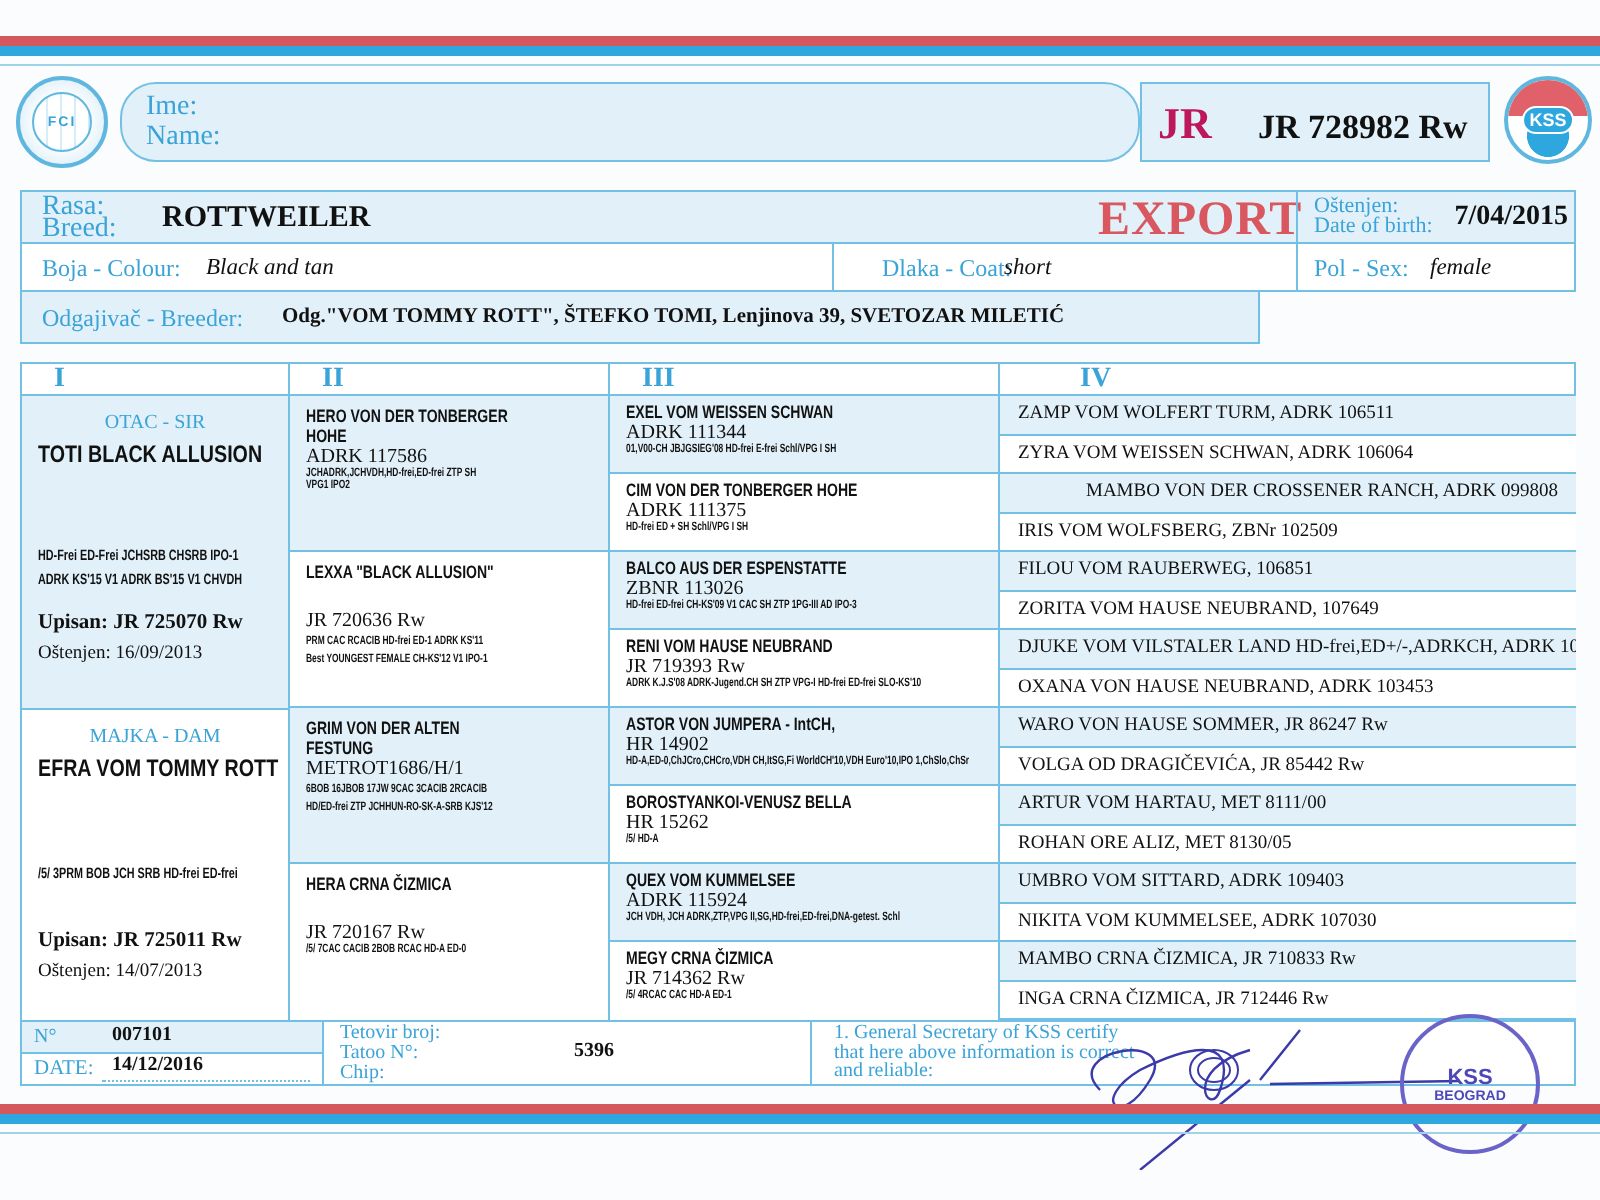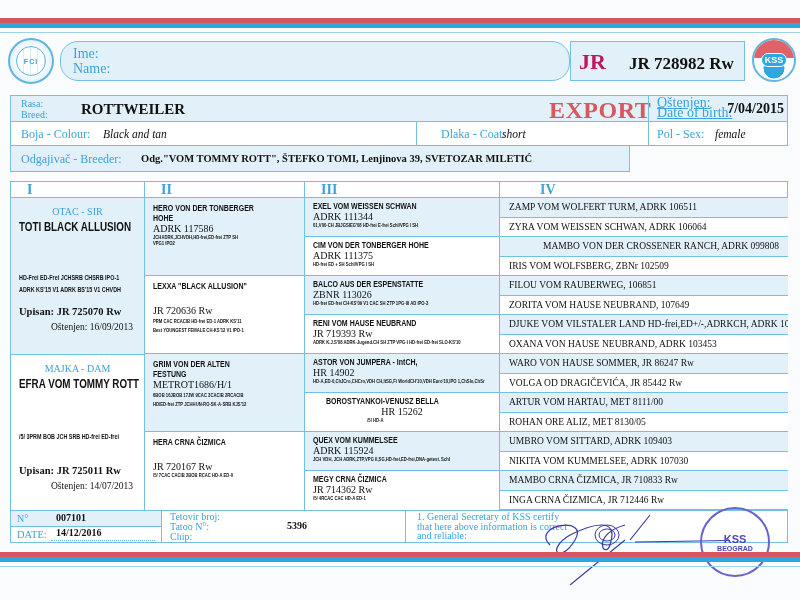--- a/index.html
+++ b/index.html
@@ -29,25 +29,25 @@
   
   .name-box { left: 60px; top: 41px; width: 510px; height: 40px; border-radius: 18px; }
   .name-lbl { position: absolute; left: 12px; top: 4px; font-size: 14px; line-height: 15px; }
   .name-val { position: absolute; left: 115px; top: 11px; font: bold 17px "Liberation Sans", sans-serif; letter-spacing: .3px; }
   .jr-box { left: 570px; top: 41px; width: 175px; height: 40px; }
   .jr-lbl { position: absolute; left: 8px; top: 7px; font: bold 22px "Liberation Serif", serif; color: #be185d; }
   .jr-val { position: absolute; left: 58px; top: 12px; font: bold 17px "Liberation Serif", serif; }
 
   
   .breed-box { left: 10px; top: 95px; width: 778px; height: 27px; }
-  .breed-lbl { position: absolute; left: 10px; top: 2px; font-size: 10px; line-height: 11px; }
+  .breed-lbl { position: absolute; left: 10px; top: 2px; font-size: 14px; line-height: 11px; }
   .breed-val { position: absolute; left: 70px; top: 5px; font: bold 15px "Liberation Serif", serif; }
   .export { position: absolute; left: 538px; top: 1px; font: bold 24px "Liberation Serif", serif; color: #d9575e; letter-spacing: .5px; }
   .dob-cell { position: absolute; left: 637px; top: 0; width: 140px; height: 25px; border-left: 1px solid #72c0e3; }
-  .dob-lbl { position: absolute; left: 8px; top: 2px; font-size: 14px; line-height: 10px; text-decoration: underline; }
+  .dob-lbl { position: absolute; left: 8px; top: 2px; font-size: 11px; line-height: 10px; }
   .dob-val { position: absolute; right: 4px; top: 5px; font: bold 14px "Liberation Serif", serif; }
 
   
   .colour-box { left: 10px; top: 122px; width: 778px; height: 24px; border-top: none; }
   .colour-box .c { position: absolute; top: 0; height: 23px; }
   .colour-box .c1 { left: 0; width: 405px; }
   .colour-box .c2 { left: 405px; width: 232px; border-left: 1px solid #72c0e3; }
   .colour-box .c3 { left: 637px; width: 140px; border-left: 1px solid #72c0e3; }
   .row-lbl { position: absolute; left: 10px; top: 5px; font-size: 12px; }
   .row-val { position: absolute; top: 6px; font: italic 11.5px "Liberation Serif", serif; }
@@ -62,21 +62,21 @@
   .cell { position: absolute; border-right: 1px solid #72c0e3; border-bottom: 1px solid #72c0e3; overflow: hidden; }
   .cond { font: bold 9px "Liberation Sans", sans-serif; transform: scaleX(.78); transform-origin: left; white-space: nowrap; display:block; }
   .cond-s { font: bold 6px "Liberation Sans", sans-serif; transform: scaleX(.7); transform-origin: left; white-space: nowrap; display:block; }
   .reg { font: 10px "Liberation Serif", serif; display:block; }
 
   .g1 { left: 0; width: 134px; height: 157px; padding: 8px 8px; }
   .g1 .role { text-align: center; font-size: 10px; color: #3aa3d8; display:block; margin-bottom: 3px; }
   .g1 .nm { font: bold 12px "Liberation Sans", sans-serif; transform: scaleX(.82); transform-origin: left; white-space: nowrap; display:block; }
   .g1 .tit { font: bold 7.5px "Liberation Sans", sans-serif; transform: scaleX(.72); transform-origin: left; white-space: nowrap; display:block; line-height: 12px; }
   .g1 .ups { font: bold 10.5px "Liberation Serif", serif; display:block; }
-  .g1 .ost { font: 9.5px "Liberation Serif", serif; display:block;margin-left:32px; }
+  .g1 .ost { font: 9.5px "Liberation Serif", serif; display:block; }
 
   .g2 { left: 134px; width: 160px; height: 78px; padding: 5px 8px; }
   .g3 { left: 294px; width: 195px; height: 39px; padding: 3px 8px; line-height: 10px; }
   .g4 { left: 489px; width: 288px; height: 19.5px; padding: 4px 9px; font: 9.5px "Liberation Serif", serif; white-space: nowrap; }
 
   
   .foot { position: absolute; left: 10px; top: 510px; width: 778px; height: 33px; border: 1px solid #72c0e3; background:#fff; }
   .f-no { position: absolute; left: 0; top: 0; width: 150px; height: 16px; background: #e2f1f9; border-bottom: 1px solid #72c0e3; }
   .f-no .lbl { position: absolute; left: 6px; top: 2px; font-size: 10px; }
   .f-no .v { position: absolute; left: 45px; top: 1px; font: bold 10px "Liberation Serif", serif; }
@@ -236,21 +236,21 @@
     <div class="cell g3 white" style="top: 133px;">
       <span class="cond">RENI VOM HAUSE NEUBRAND</span>
       <span class="reg">JR 719393 Rw</span>
       <span class="cond-s">ADRK K.J.S'08 ADRK-Jugend.CH SH ZTP VPG-I HD-frei ED-frei SLO-KS'10</span>
     </div>
     <div class="cell g3 tint" style="top: 172px;">
       <span class="cond">ASTOR VON JUMPERA - IntCH,</span>
       <span class="reg">HR 14902</span>
       <span class="cond-s">HD-A,ED-0,ChJCro,CHCro,VDH CH,ItSG,Fi WorldCH'10,VDH Euro'10,IPO 1,ChSlo,ChSr</span>
     </div>
-    <div class="cell g3 white" style="top: 211px; text-align: center;">
+    <div class="cell g3 white" style="top: 211px;">
       <span class="cond">BOROSTYANKOI-VENUSZ BELLA</span>
       <span class="reg">HR 15262</span>
       <span class="cond-s">/5/ HD-A</span>
     </div>
     <div class="cell g3 tint" style="top: 250px;">
       <span class="cond">QUEX VOM KUMMELSEE</span>
       <span class="reg">ADRK 115924</span>
       <span class="cond-s">JCH VDH, JCH ADRK,ZTP,VPG II,SG,HD-frei,ED-frei,DNA-getest. Schl</span>
     </div>
     <div class="cell g3 white" style="top: 289px; height: 42px;">

